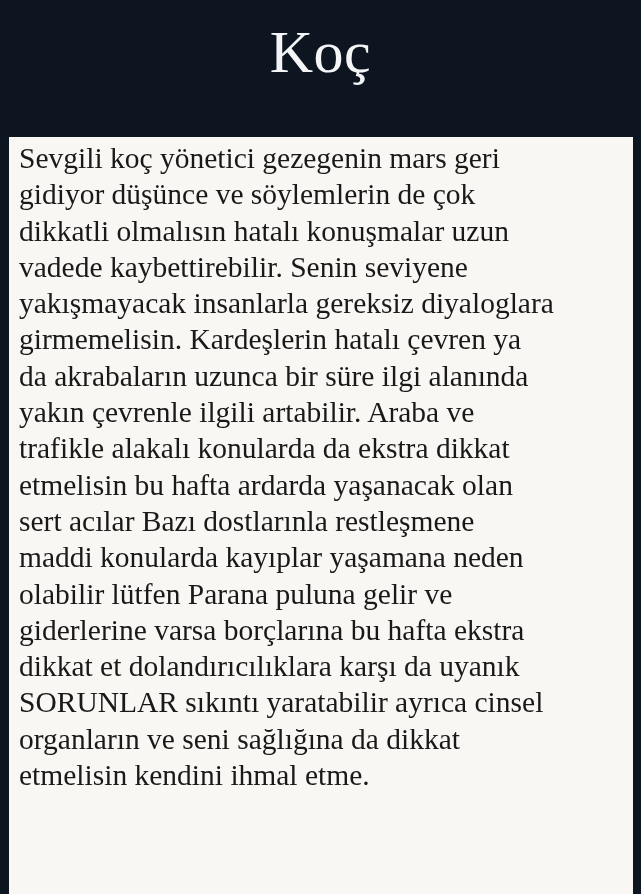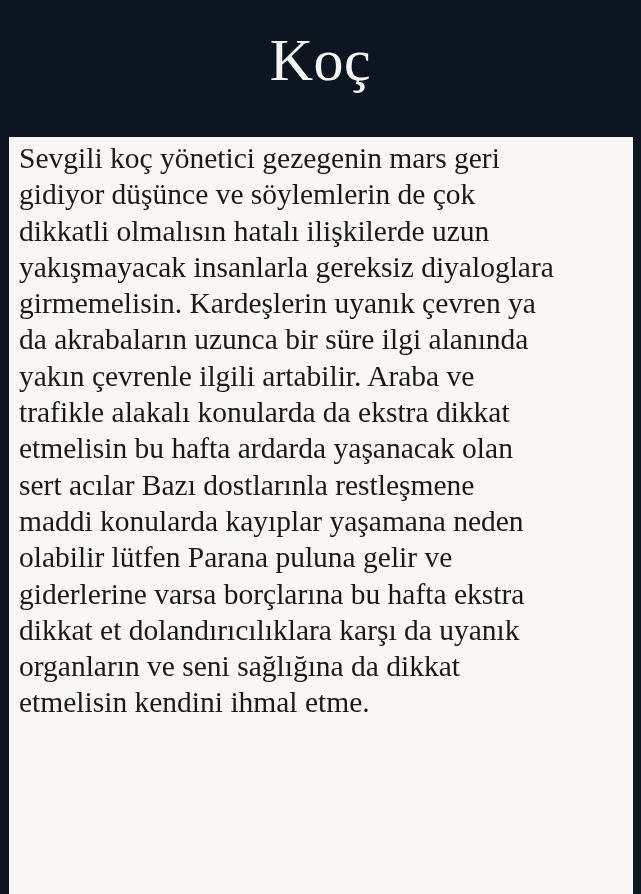--- a/index.html
+++ b/index.html
@@ -13,21 +13,21 @@
       height: 894px;
       background: #0d1520;
       overflow: hidden;
       margin: 0 auto;
     }
     .title {
       position: absolute;
       top: 10px;
       left: 0;
       right: 0;
-      margin: 16px;
+      margin: 8px;
       text-align: center;
       font-family: "Liberation Serif", "DejaVu Serif", serif;
       font-weight: 400;
       font-size: 60px;
       line-height: 68px;
       color: #f3f5f7;
       letter-spacing: 0.5px;
     }
     .text-card {
       position: absolute;
@@ -54,29 +54,31 @@
 </head>
 <body>
 
 <div class="canvas">
   <h1 class="title">Koç</h1>
 
   <div class="text-card">
     <div class="body-lines">
         <div>Sevgili koç yönetici gezegenin mars geri</div>
         <div>gidiyor düşünce ve söylemlerin de çok</div>
-        <div>dikkatli olmalısın hatalı ilişkilerde uzun</div>
+        <div>dikkatli olmalısın hatalı konuşmalar uzun</div>
+        <div>vadede kaybettirebilir. Senin seviyene</div>
         <div>yakışmayacak insanlarla gereksiz diyaloglara</div>
-        <div>girmemelisin. Kardeşlerin uyanık çevren ya</div>
+        <div>girmemelisin. Kardeşlerin hatalı çevren ya</div>
         <div>da akrabaların uzunca bir süre ilgi alanında</div>
         <div>yakın çevrenle ilgili artabilir. Araba ve</div>
         <div>trafikle alakalı konularda da ekstra dikkat</div>
         <div>etmelisin bu hafta ardarda yaşanacak olan</div>
         <div>sert acılar Bazı dostlarınla restleşmene</div>
         <div>maddi konularda kayıplar yaşamana neden</div>
         <div>olabilir lütfen Parana puluna gelir ve</div>
         <div>giderlerine varsa borçlarına bu hafta ekstra</div>
         <div>dikkat et dolandırıcılıklara karşı da uyanık</div>
+        <div>SORUNLAR sıkıntı yaratabilir ayrıca cinsel</div>
         <div>organların ve seni sağlığına da dikkat</div>
         <div>etmelisin kendini ihmal etme.</div>
       </div>
   </div>
 </div>
 
 </body></html>

